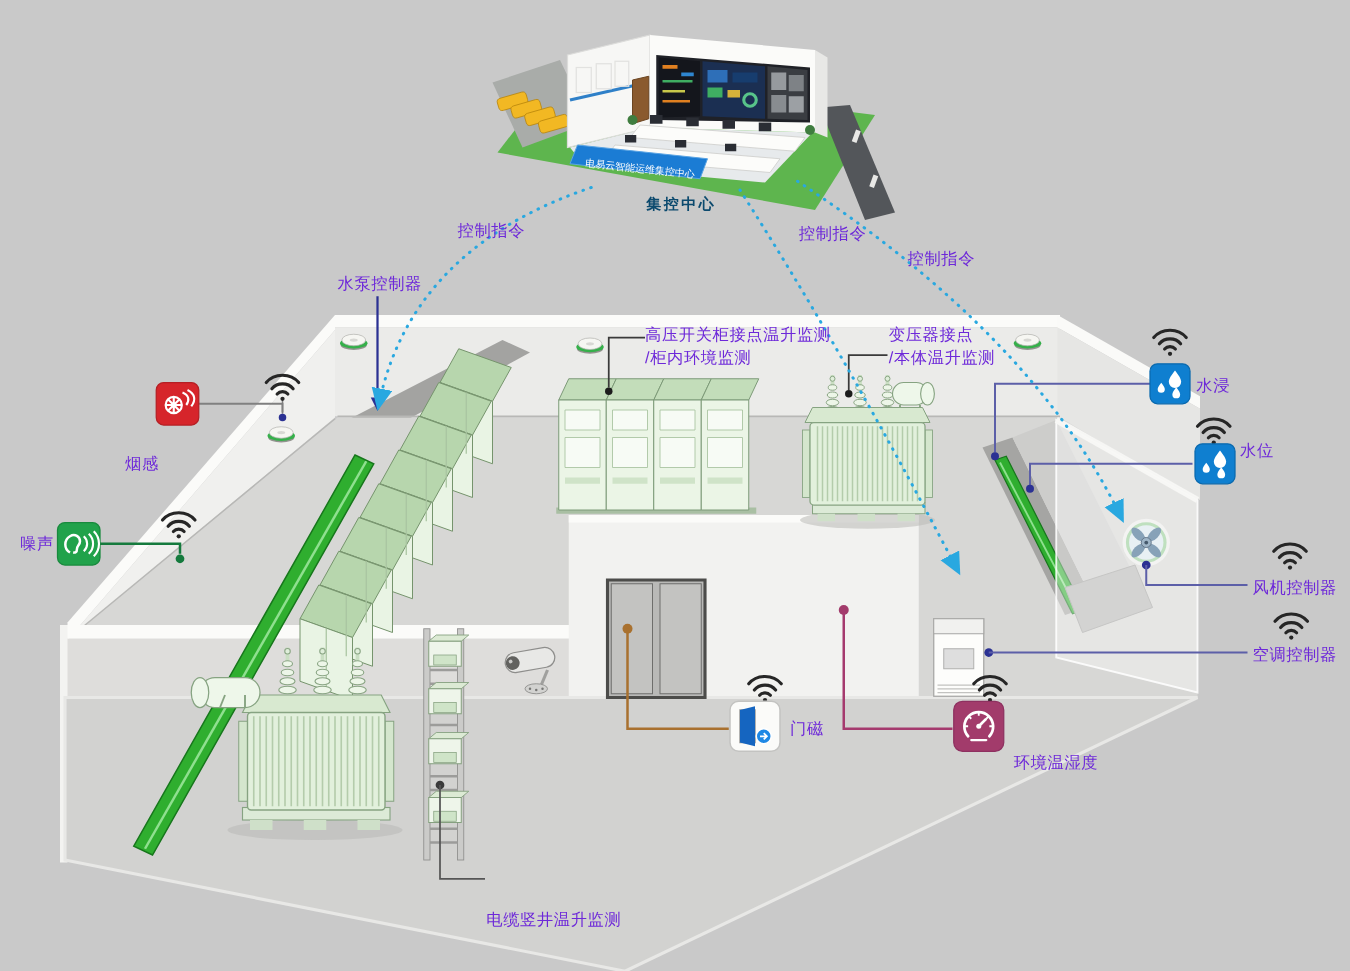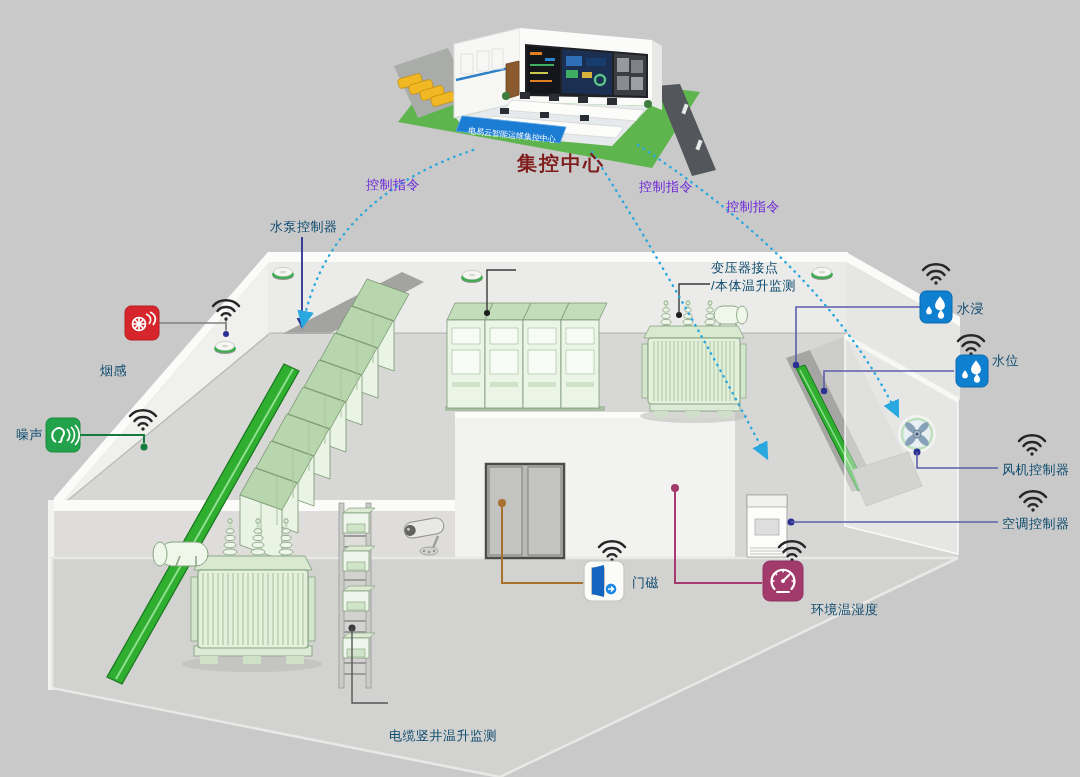--- a/index.html
+++ b/index.html
@@ -3,25 +3,25 @@
 <meta charset="utf-8">
 <style>
   html,body{margin:0;padding:0;}
   .stage{
     position:relative;width:1080px;height:777px;overflow:hidden;
     background:#c9c9c9;
     font-family:"Liberation Sans","DejaVu Sans",sans-serif;
   }
   .stage svg{position:absolute;left:0;top:0;}
   .lbl{
-    position:absolute;font-size:13px;color:#0c4a6e;white-space:nowrap;
+    position:absolute;font-size:13px;color:#6d28d9;white-space:nowrap;
     line-height:18px;letter-spacing:.5px;
   }
   .lbl--cmd{color:#6d28d9;}
-  .lbl--big{font-size:20px;color:#7f1d1d;font-weight:600;letter-spacing:2px;}
+  .lbl--big{font-size:12px;color:#0c4a6e;font-weight:600;letter-spacing:2px;}
 </style>
 </head>
 <body>
 
 <div class="stage">
 
 <svg width="1080" height="777" viewBox="0 0 1080 777">
   <defs>
     <marker id="arrowCyan" orient="auto" markerWidth="10" markerHeight="10" refX="5.5" refY="3.5">
       <path d="M0,0 L7.5,3.5 L0,7 Z" fill="#29a8e0"></path>
@@ -458,20 +458,24 @@
   </g>
 </svg>
 
 <div class="lbl lbl--big" style="left:517px;top:154px;">集控中心</div>
 <div class="lbl lbl--cmd" style="left:366px;top:176px;">控制指令</div>
 <div class="lbl lbl--cmd" style="left:639px;top:178px;">控制指令</div>
 <div class="lbl lbl--cmd" style="left:726px;top:198px;">控制指令</div>
 <div class="lbl" style="left:270px;top:218px;">水泵控制器</div>
 <div class="lbl" style="left:100px;top:314px;margin-top:48px;">烟感</div>
 <div class="lbl" style="left:16px;top:426px;">噪声</div>
+<div class="lbl" style="left:516px;top:259px;">
+  <div>高压开关柜接点温升监测</div>
+  <div>/柜内环境监测</div>
+</div>
 <div class="lbl" style="left:711px;top:259px;">
   <div>变压器接点</div>
   <div>/本体温升监测</div>
 </div>
 <div class="lbl" style="left:957px;top:300px;">水浸</div>
 <div class="lbl" style="left:992px;top:352px;">水位</div>
 <div class="lbl" style="left:1002px;top:461px;">风机控制器</div>
 <div class="lbl" style="left:1002px;top:515px;">空调控制器</div>
 <div class="lbl" style="left:632px;top:574px;">门磁</div>
 <div class="lbl" style="left:811px;top:574px;margin-top:27px;">环境温湿度</div>

